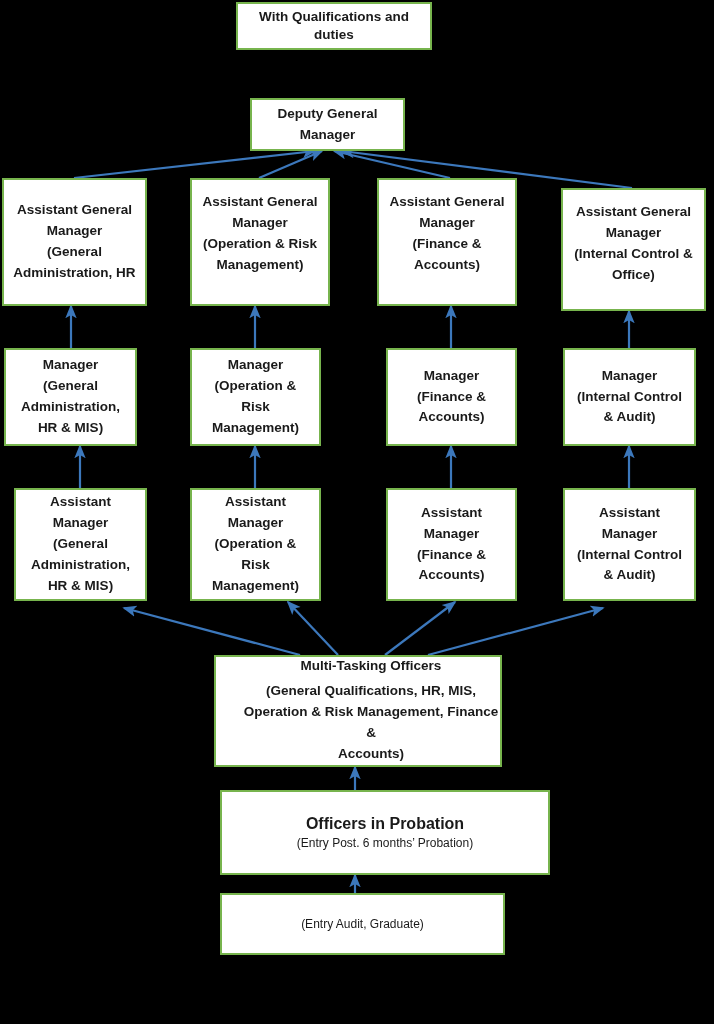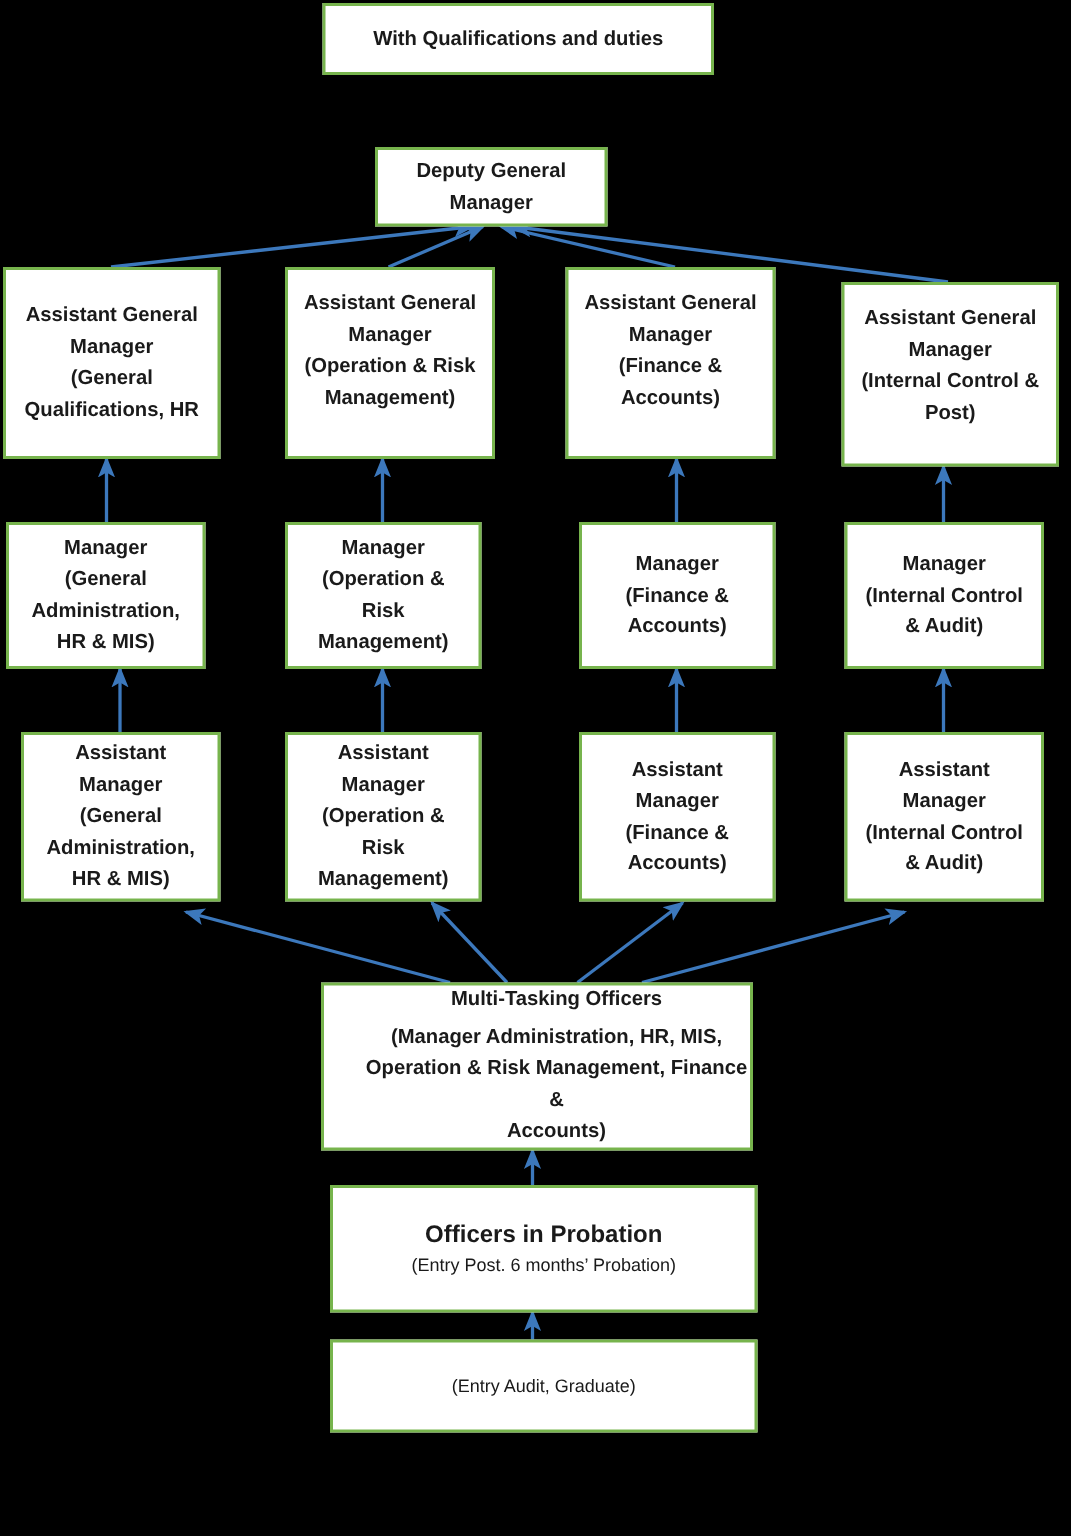--- a/index.html
+++ b/index.html
@@ -105,55 +105,55 @@
 
     <g>
       <line x1="355" y1="790" x2="355" y2="767" stroke="#3c78bc" stroke-width="2.2" marker-end="url(#arrowhead)"></line>
     </g>
 
     <g>
       <line x1="355" y1="893" x2="355" y2="875" stroke="#3c78bc" stroke-width="2.2" marker-end="url(#arrowhead)"></line>
     </g>
   </svg>
 
-  <div class="node" style="left:215px; top:2px; width:261px; height:48px;text-align:center;">
+  <div class="node" style="left:236px; top:2px; width:196px; height:48px;text-align:center;">
     <span class="line t-bold-mid">With Qualifications and duties</span>
   </div>
 
   <div class="node" style="left:250px; top:98px; width:155px; height:53px;">
     <span class="line t-plain">Deputy General</span>
     <span class="line t-plain">Manager</span>
   </div>
 
   <div class="node" style="left:2px; top:178px; width:145px; height:128px;">
     <span class="line t-plain">Assistant General</span>
     <span class="line t-plain">Manager</span>
     <span class="line t-plain">(General</span>
-    <span class="line t-plain">Qualifications, HR</span>
+    <span class="line t-plain">Administration, HR</span>
   </div>
 
   <div class="node" style="left:190px; top:178px; width:140px; height:128px; justify-content:flex-start; padding-top:12px;">
     <span class="line t-plain">Assistant General</span>
     <span class="line t-plain">Manager</span>
     <span class="line t-plain">(Operation &amp; Risk</span>
     <span class="line t-plain">Management)</span>
   </div>
 
   <div class="node" style="left:377px; top:178px; width:140px; height:128px; justify-content:flex-start; padding-top:12px;">
     <span class="line t-plain">Assistant General</span>
     <span class="line t-plain">Manager</span>
     <span class="line t-plain">(Finance &amp;</span>
     <span class="line t-plain">Accounts)</span>
   </div>
 
   <div class="node" style="left:561px; top:188px; width:145px; height:123px; justify-content:flex-start; padding-top:12px;">
     <span class="line t-plain">Assistant General</span>
     <span class="line t-plain">Manager</span>
     <span class="line t-plain">(Internal Control &amp;</span>
-    <span class="line t-plain">Post)</span>
+    <span class="line t-plain">Office)</span>
   </div>
 
   <div class="node" style="left:4px; top:348px; width:133px; height:98px;">
     <span class="line t-plain">Manager</span>
     <span class="line t-plain">(General</span>
     <span class="line t-plain">Administration,</span>
     <span class="line t-plain">HR &amp; MIS)</span>
   </div>
 
   <div class="node" style="left:190px; top:348px; width:131px; height:98px;">
@@ -205,26 +205,26 @@
     <span class="line t-plain">Assistant</span>
     <span class="line t-plain">Manager</span>
     <span class="line t-plain">(Internal Control</span>
     <span class="line t-plain">&amp; Audit)</span>
     <span class="line t-plain"></span>
   </div>
 
   <div class="node" style="left:214px; top:655px; width:288px; height:112px;padding-left:26px;">
     <span class="line t-bold-mid">Multi-Tasking Officers</span>
     <span class="gap-sm"></span>
-    <span class="line t-plain">(Manager Administration, HR, MIS,</span>
+    <span class="line t-plain">(General Qualifications, HR, MIS,</span>
     <span class="line t-plain">Operation &amp; Risk Management, Finance &amp;</span>
     <span class="line t-plain">Accounts)</span>
   </div>
 
-  <div class="node" style="left:220px; top:790px; width:285px; height:85px;">
+  <div class="node" style="left:220px; top:790px; width:330px; height:85px;">
     <span class="line t-big">Officers in Probation</span>
     <span class="line t-bigsub">(Entry Post. 6 months’ Probation)</span>
   </div>
 
   <div class="node" style="left:220px; top:893px; width:285px; height:62px;">
     <span class="line t-bigsub">(Entry Audit, Graduate)</span>
   </div>
 
 </div>
 

